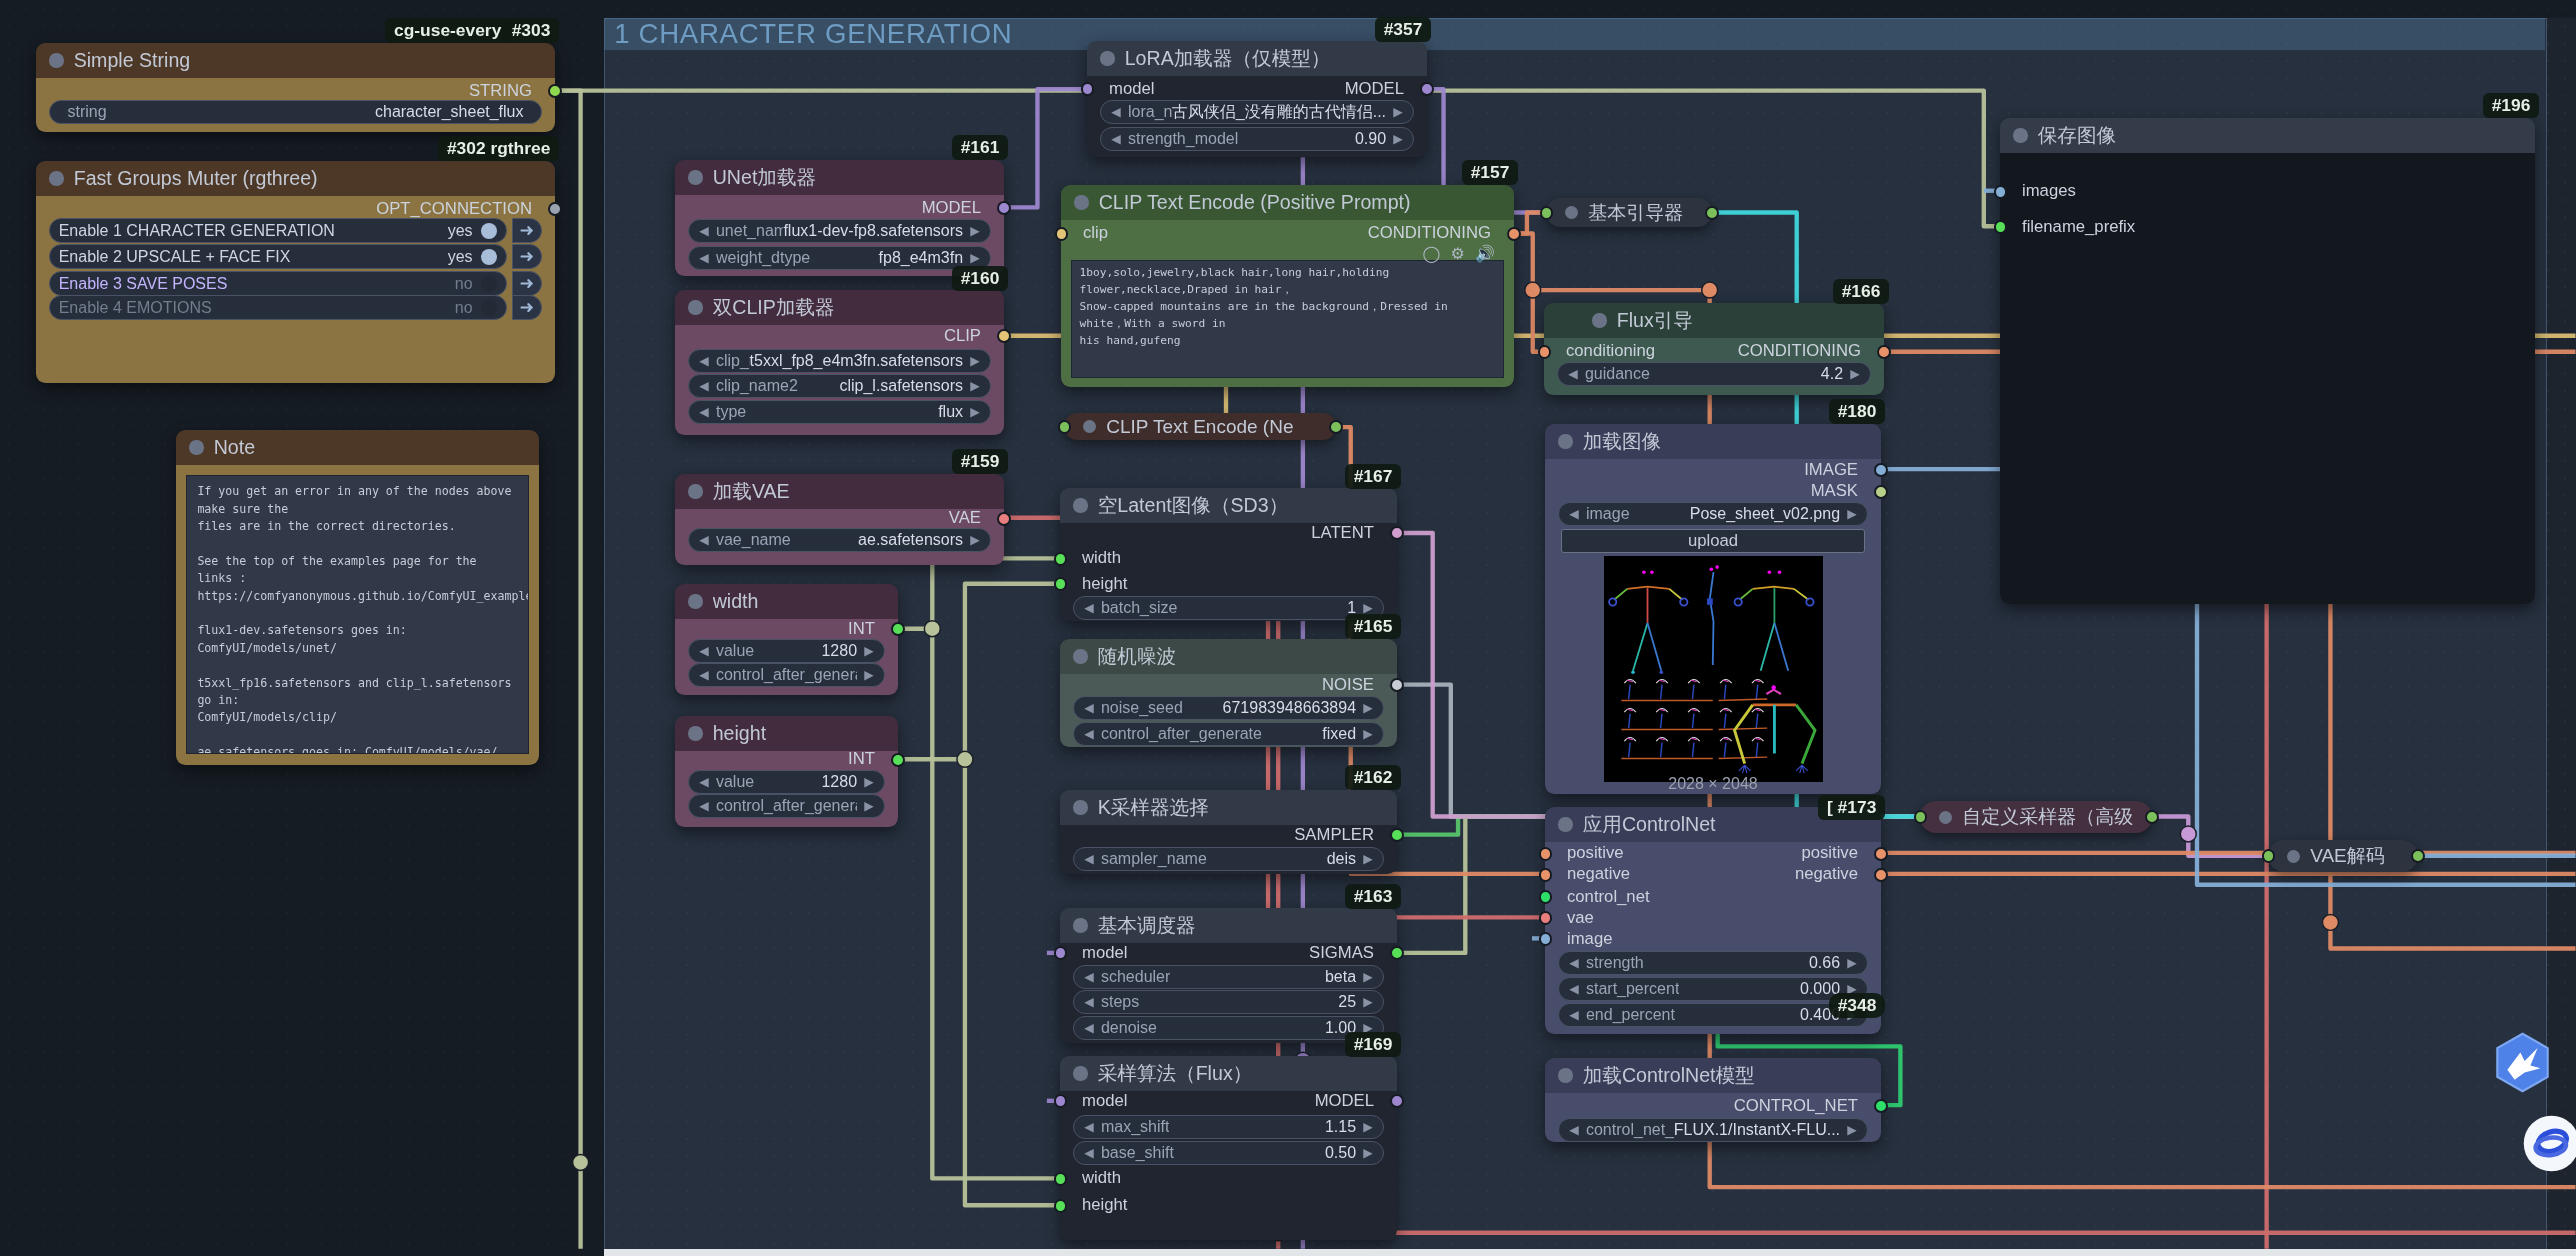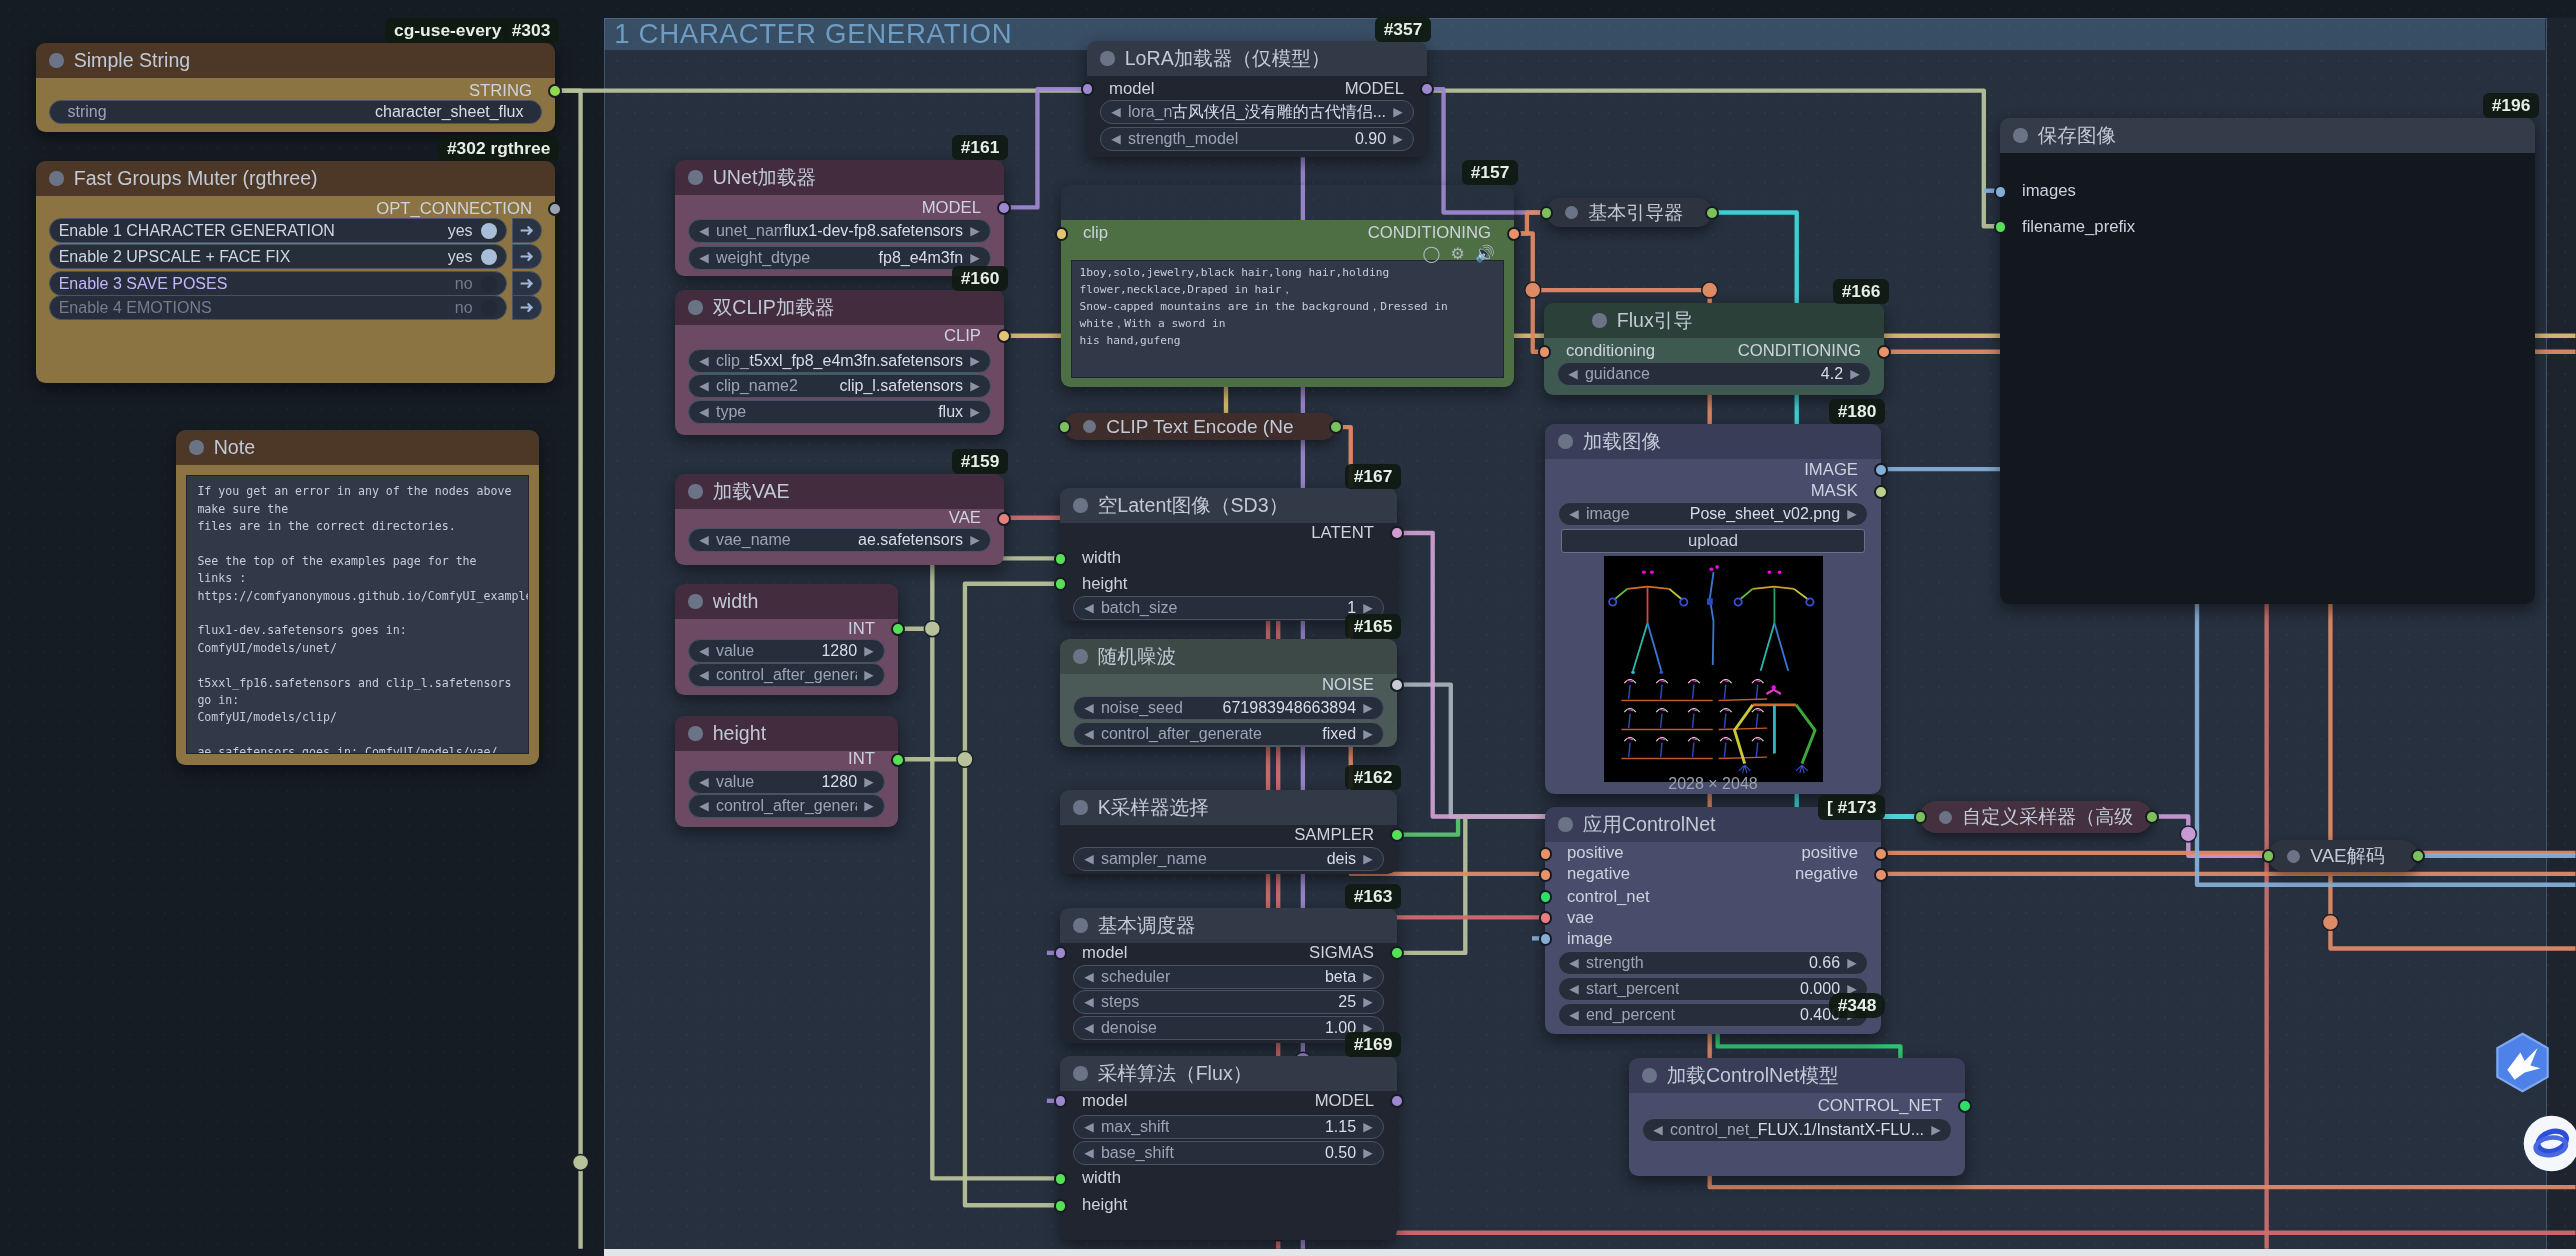--- a/index.html
+++ b/index.html
@@ -312,20 +312,24 @@
           <span class="arr">▶</span>
         </div>
         <div class="widget" style="left:13px;right:13px;top:86px">
           <span class="arr">◀</span>
           <span class="wlabel">strength_model</span>
           <span class="wval">0.90</span>
           <span class="arr">▶</span>
         </div>
       </div>
       <div class="node" data-theme="green" style="left: 1061px; top: 185px; width: 453px; height: 202px;">
+        <div class="titlebar">
+          <span class="tdot"></span>
+          <span class="ntitle">CLIP Text Encode (Positive Prompt)</span>
+        </div>
         <div class="body"></div>
         <span class="port" style="left:-6.5px;top:42px;background:#e3c476"></span>
         <span class="plabel" style="left:22px;top:38px">clip</span>
         <span class="plabel" style="right:23px;top:38px">CONDITIONING</span>
         <span class="port" style="right:-6.5px;top:42px;background:#e8926a"></span>
         <div class="icons-row" style="right:19px;top:59px">
           <span>◯</span>
           <span>⚙</span>
           <span style="color:#7fa8cf">🔊</span>
         </div>
@@ -625,21 +629,21 @@
           <span class="wval">0.000</span>
           <span class="arr">▶</span>
         </div>
         <div class="widget" style="left:13px;right:13px;top:196px">
           <span class="arr">◀</span>
           <span class="wlabel">end_percent</span>
           <span class="wval">0.400</span>
           <span class="arr">▶</span>
         </div>
       </div>
-      <div class="node" data-theme="indigo" style="left: 1629px; top: 1058px; width: 336px; height: 118px;">
+      <div class="node" data-theme="indigo" style="left: 1545px; top: 1058px; width: 336px; height: 84px;">
         <div class="titlebar">
           <span class="tdot"></span>
           <span class="ntitle">加载ControlNet模型</span>
         </div>
         <div class="body"></div>
         <span class="plabel" style="right:23px;top:38px">CONTROL_NET</span>
         <span class="port" style="right:-6.5px;top:41px;background:#2ee06a"></span>
         <div class="widget" style="left:13px;right:13px;top:60px">
           <span class="arr">◀</span>
           <span class="wlabel">control_net_name</span>

